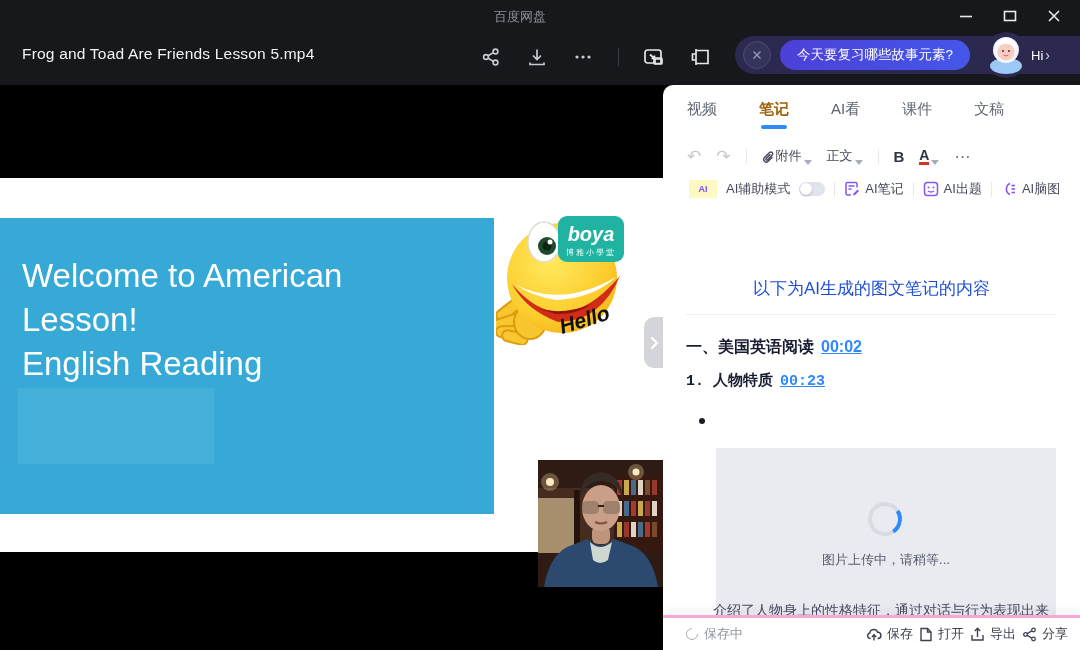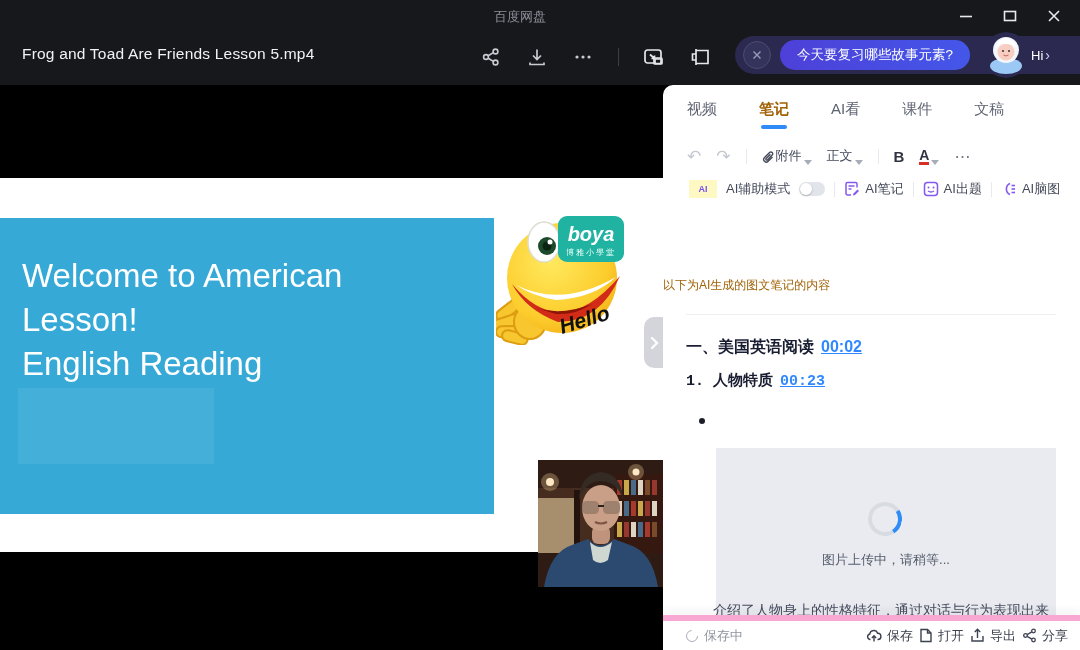--- a/index.html
+++ b/index.html
@@ -58,34 +58,34 @@
   .ai-row{position:absolute;left:26px;top:95px;right:6px;display:flex;align-items:center;gap:9px;
           font-size:13px;color:#454a5a;}
   .ai-badge{width:28px;height:18px;border-radius:0;background:#fef9c3;color:#7a4ff0;font-size:9px;
             font-weight:bold;display:flex;align-items:center;justify-content:center;}
   .toggle{width:26px;height:14px;border-radius:7px;background:#e1e4ea;position:relative;cursor:pointer;flex:0 0 auto;}
   .toggle .knob{position:absolute;left:1px;top:1px;width:12px;height:12px;border-radius:50%;background:#fff;
                 box-shadow:0 1px 2px rgba(0,0,0,.25);}
   .ai-item{display:flex;align-items:center;gap:5px;cursor:pointer;}
 
   .note-title{position:absolute;left:23px;top:142px;font-size:17.5px;color:#2a2e4a;}
-  .note-hint{position:absolute;left:0;right:0;top:192px;text-align:left;font-size:12px;color:#a16207;}
+  .note-hint{position:absolute;left:0;right:0;top:192px;text-align:center;font-size:17px;color:#1d4ed8;}
   .divider{position:absolute;left:23px;right:24px;top:229px;height:1px;background:#edeff3;}
   .h1{position:absolute;left:23px;top:252px;font-size:16px;font-weight:bold;color:#181d31;}
   .h2{position:absolute;left:23px;top:286px;font-size:15px;font-weight:bold;color:#181d31;font-family:Liberation Mono, monospace;}
   .time-link{color:#2f88ff;text-decoration:underline;cursor:pointer;margin-left:7px;}
   .bullet{position:absolute;left:36px;top:333px;width:6px;height:6px;border-radius:3px;background:#1a1d26;}
   .img-box{position:absolute;left:53px;top:327px;width:340px;height:180px;background:#e9ebf0;margin-top:36px;}
   .spinner{position:absolute;left:152px;top:54px;width:34px;height:34px;border-radius:50%;
            border:4px solid #d8dbe2;border-right-color:#2f8cf7;transform:rotate(12deg);box-sizing:border-box;}
   .img-text{position:absolute;left:0;right:0;top:103px;text-align:center;font-size:13px;color:#565c6c;}
   .clipped-line{position:absolute;left:50px;right:30px;top:515px;font-size:14px;line-height:20px;
                 color:#474c5e;height:15px;overflow:hidden;white-space:nowrap;}
   .statusbar{position:absolute;left:0;right:0;bottom:0;height:35px;background:#fff;z-index:3;
-             border-top:6px solid #f9a8d4;box-shadow:0 -4px 10px rgba(31,35,41,.05);
+             border-top:3px solid #f9a8d4;box-shadow:0 -4px 10px rgba(31,35,41,.05);
              display:flex;align-items:center;padding:0 12px 0 23px;box-sizing:border-box;font-size:13px;}
   .saving{display:flex;align-items:center;gap:6px;color:#8f95a0;}
   .saving-ring{width:12px;height:12px;border-radius:50%;border:1.5px solid #a7adb8;border-top-color:transparent;
                transform:rotate(40deg);box-sizing:border-box;}
   .sb-right{margin-left:auto;display:flex;align-items:center;gap:6px;}
   .sb-item{display:flex;align-items:center;gap:5px;color:#3c414f;cursor:pointer;}
 </style>
 </head>
 <body>
 

